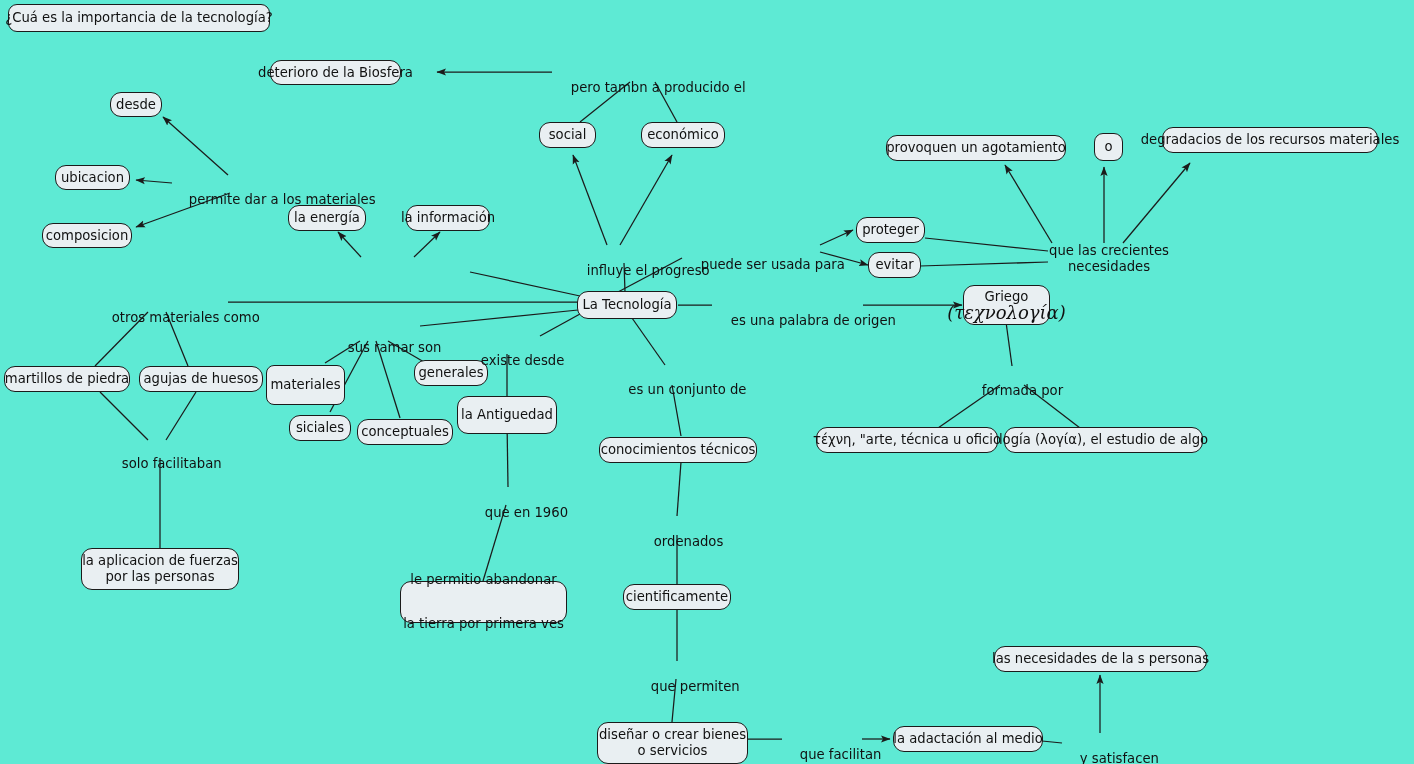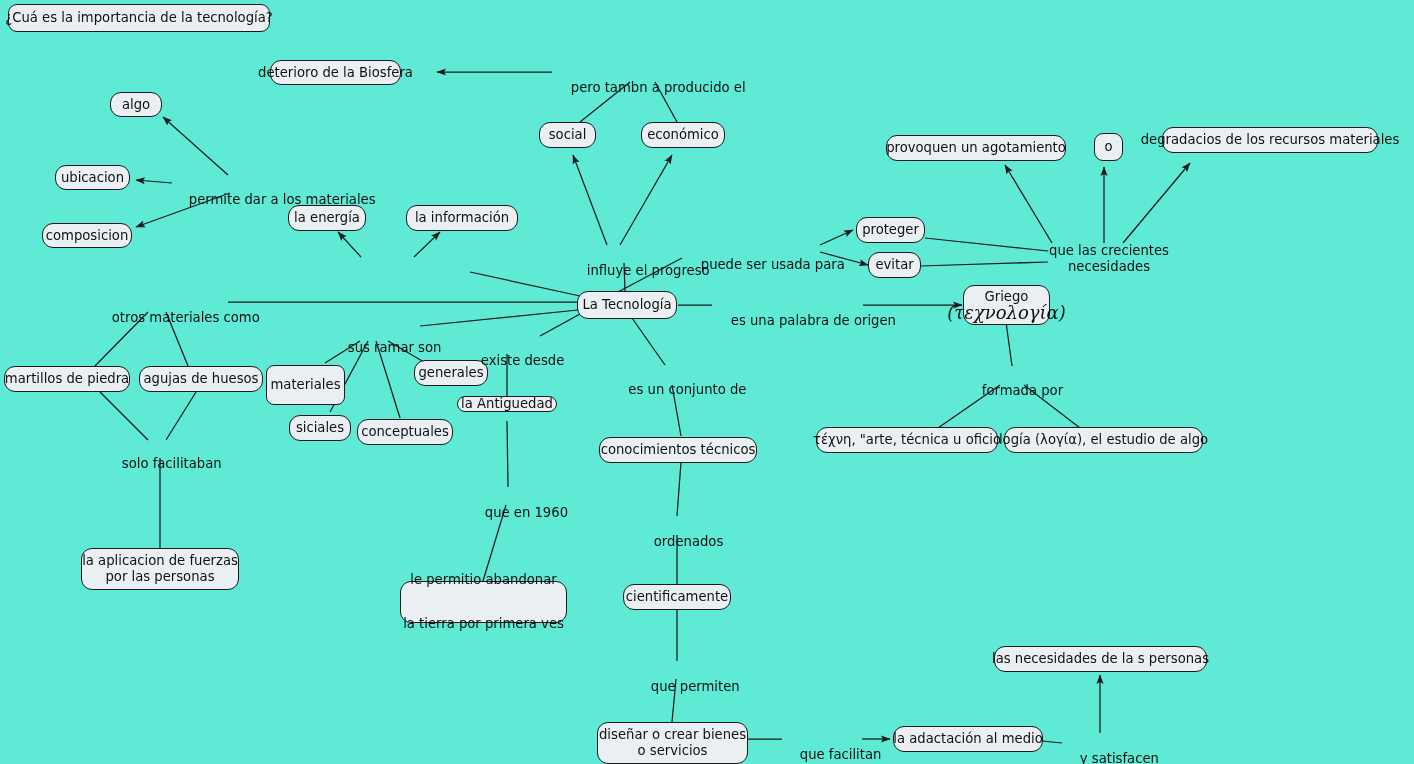--- a/index.html
+++ b/index.html
@@ -185,21 +185,21 @@
 
   <div class="node title-node" style="left:8px; top:4px; width:262px; height:28px;">
     <span>¿Cuá es la importancia de la tecnología?</span>
   </div>
 
   <div class="node" style="left:270px; top:60px; width:131px; height:25px;">
     <span>deterioro de la Biosfera</span>
   </div>
 
   <div class="node" style="left:110px; top:92px; width:52px; height:25px;">
-    <span>algo</span>
+    <span>desde</span>
   </div>
 
   <div class="node" style="left:539px; top:122px; width:57px; height:26px;">
     <span>social</span>
   </div>
 
   <div class="node" style="left:641px; top:122px; width:84px; height:26px;">
     <span>económico</span>
   </div>
 
@@ -216,21 +216,21 @@
   </div>
 
   <div class="node" style="left:55px; top:165px; width:75px; height:25px;">
     <span>ubicacion</span>
   </div>
 
   <div class="node" style="left:288px; top:205px; width:78px; height:26px;">
     <span>la energía</span>
   </div>
 
-  <div class="node" style="left:406px; top:205px; width:112px; height:26px;align-items:center;">
+  <div class="node" style="left:406px; top:205px; width:84px; height:26px;align-items:center;">
     <span>la información</span>
   </div>
 
   <div class="node" style="left:42px; top:223px; width:90px; height:25px;">
     <span>composicion</span>
   </div>
 
   <div class="node" style="left:856px; top:217px; width:69px; height:26px;">
     <span>proteger</span>
   </div>
@@ -257,21 +257,21 @@
   </div>
 
   <div class="node" style="left:139px; top:366px; width:124px; height:26px;">
     <span>agujas de huesos</span>
   </div>
 
   <div class="node" style="left:414px; top:360px; width:74px; height:26px;">
     <span>generales</span>
   </div>
 
-  <div class="node" style="left:457px; top:396px; width:100px; height:16px;">
+  <div class="node" style="left:457px; top:396px; width:100px; height:38px;">
     <span>la Antiguedad</span>
   </div>
 
   <div class="node" style="left:289px; top:415px; width:62px; height:26px;">
     <span>siciales</span>
   </div>
 
   <div class="node" style="left:357px; top:419px; width:96px; height:26px;">
     <span>conceptuales</span>
   </div>

